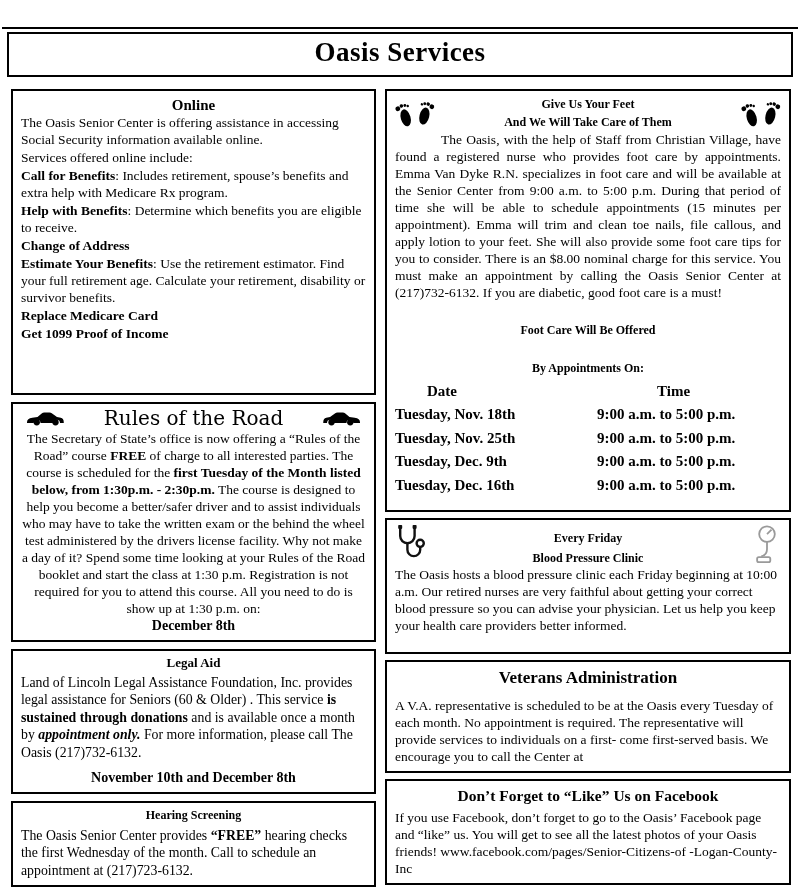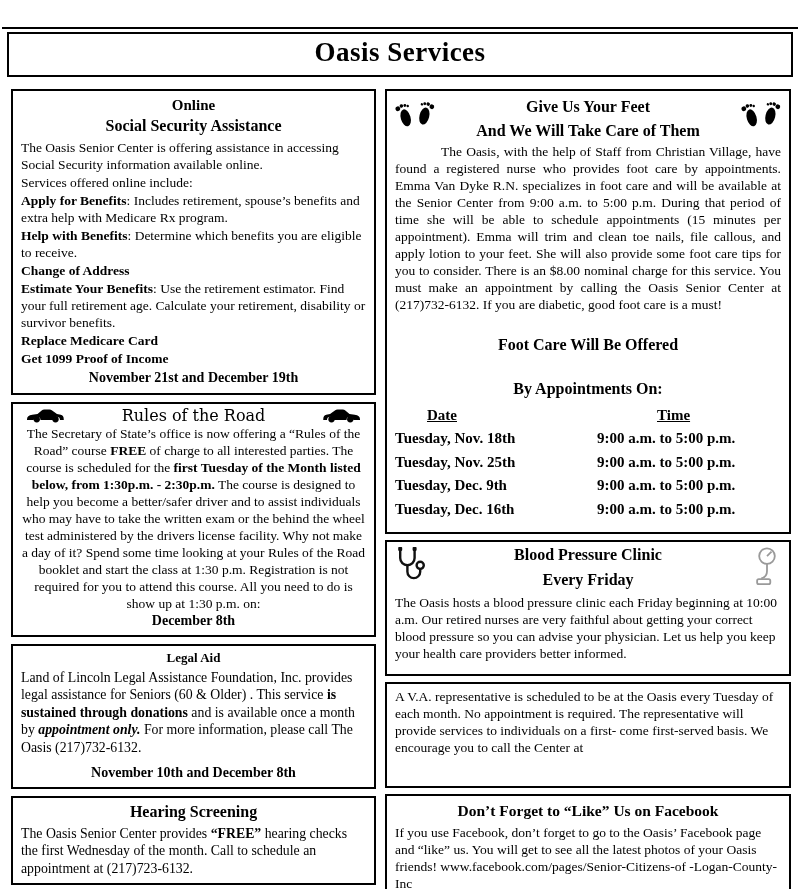--- a/index.html
+++ b/index.html
@@ -12,35 +12,35 @@
   .top-rule { border-top: 2px solid #000; margin: 27px 2px 3px; }
   .header-box { border: 2px solid #000; margin: 0 7px; text-align: center; padding: 3px 0 7px; }
   .header-box h1 { margin: 0; font-size: 27px; font-weight: bold; letter-spacing: .5px; }
 
   .columns { display: flex; gap: 9px; margin: 12px 9px 0 11px; align-items: flex-start; }
   .col { display: flex; flex-direction: column; }
   .col-left { width: 365px; flex: none; gap: 7px; }
   .col-right { flex: 1; gap: 6px; }
 
   .box { border: 2px solid #000; padding: 4px 8px 6px; position: relative; background: #fff; }
-  .box-title { font-weight: bold; text-align: center; font-size: 16px; }
+  .box-title { font-weight: bold; text-align: center; font-size: 12px; }
   p.body { margin: 0; font-size: 13.5px; line-height: 1.26; }
   .dates-line { font-weight: bold; text-align: center; font-size: 14px; margin-top: 2px; }
 
   
   .ss-box { min-height: 306px; }
   .ss-title1 { font-weight: bold; text-align: center; font-size: 15px; margin-top: 2px; }
   .ss-title2 { font-weight: bold; text-align: center; font-size: 16px; margin: 3px 0 4px; }
   .ss-box p.body { margin-bottom: 1px; }
   .ss-box .dates-line { margin-top: 3px; }
 
   
   .rules-box { min-height: 233px; padding-top: 2px; }
   .rules-title-row { display: flex; align-items: center; justify-content: space-between; padding: 0 4px; }
-  .rules-title { font-family: "DejaVu Serif", serif; font-size: 16px; }
+  .rules-title { font-family: "DejaVu Serif", serif; font-size: 20px; }
   .car svg { display: block; }
   .car.flip svg { transform: scaleX(-1); }
   .rules-body { text-align: center; margin-top: 2px; }
   .rules-box .dates-line { margin-top: 1px; }
 
   
   .legal-box { min-height: 140px; }
   .legal-box .box-title { font-size: 13px; margin-bottom: 3px; }
   .legal-box p.body { font-size: 13.8px; }
   .legal-box .dates-line { margin-top: 9px; }
@@ -55,21 +55,21 @@
   .feet-icon { position: absolute; top: 5px; }
   .feet-icon.left { left: 8px; }
   .feet-icon.right { right: 8px; }
   .feet-box .box-title { line-height: 1.5; }
   .feet-body { font-size: 14px; text-align: justify; text-indent: 46px; margin-top: 3px; }
   .feet-box .sub { margin-top: 20px; }
   .schedule { font-weight: bold; font-size: 15px; margin-top: 6px; }
   .schedule-header { display: grid; grid-template-columns: 200px 1fr; margin-bottom: 3px; }
   .schedule-header .hdr-date { padding-left: 32px; }
   .schedule-header .hdr-time { padding-left: 62px; }
-  .schedule-header span { text-decoration: underline; }
+  .schedule-header span { }
   .schedule-row { display: grid; grid-template-columns: 200px 1fr; line-height: 1.58; }
   .schedule-row .cell-time { padding-left: 2px; }
 
   
   .bp-box { min-height: 136px; }
   .bp-icon { position: absolute; top: 4px; }
   .bp-icon.left { left: 6px; }
   .bp-icon.right { right: 8px; }
   .bp-box .sub2 { margin: 7px 0 5px; }
   .bp-body { font-size: 14px; }
@@ -93,30 +93,28 @@
   <header class="header-box">
     <h1>Oasis Services</h1>
   </header>
 
   <div class="columns">
 
     <div class="col col-left">
 
       <section class="box ss-box">
         <div class="ss-title1">Online</div>
-        <div class="ss-title2">Social Security Assistance</div>
         <p class="body"><span>The Oasis Senior Center is offering assistance in accessing Social Security information available online.</span></p>
         <p class="body"><span>Services offered online include:</span></p>
-        <p class="body"><span style="font-weight: bold;">Apply for Benefits</span><span>:  Includes retirement, spouse’s  benefits and extra help with Medicare Rx program.</span></p>
+        <p class="body"><span style="font-weight: bold;">Call for Benefits</span><span>:  Includes retirement, spouse’s  benefits and extra help with Medicare Rx program.</span></p>
         <p class="body"><span style="font-weight: bold;">Help with Benefits</span><span>:  Determine which benefits you are eligible to receive.</span></p>
         <p class="body"><span style="font-weight: bold;">Change of Address</span></p>
         <p class="body"><span style="font-weight: bold;">Estimate Your Benefits</span><span>:  Use the retirement estimator. Find your full retirement age.  Calculate your retirement, disability or survivor benefits.</span></p>
         <p class="body"><span style="font-weight: bold;">Replace Medicare Card</span></p>
         <p class="body"><span style="font-weight: bold;">Get 1099 Proof of  Income</span></p>
-        <div class="dates-line">November 21st and December 19th</div>
       </section>
 
       <section class="box rules-box">
         <div class="rules-title-row">
           <span class="car">
             <svg viewBox="0 0 52 20" width="40" height="15" aria-hidden="true">
               <path d="M2 15 q0-5 7-6 l7-1 6-5 q1-1 3-1 h7 q2 0 3 1 l7 5 5 1 q4 1 4 6 v1 h-5 a4.5 4.5 0 0 0 -9 0 h-17 a4.5 4.5 0 0 0 -9 0 h-9 z" fill="#000"></path>
               <circle cx="15" cy="15" r="4.2" fill="#000"></circle>
               <circle cx="40" cy="15" r="4.2" fill="#000"></circle>
             </svg>
@@ -234,26 +232,27 @@
         <span class="bp-icon right">
           <svg viewBox="0 0 34 48" width="28" height="40" aria-hidden="true">
             <g fill="none" stroke="#9a9a9a" stroke-width="2.2">
               <circle cx="17" cy="12" r="9.5"></circle>
               <path d="M17 12 l5.5 -5.5"></path>
               <path d="M17 21.5 v9 q0 7 -7 8.5"></path>
               <rect x="5" y="40" width="16" height="6" rx="2"></rect>
             </g>
           </svg>
         </span>
+        <div class="box-title sub2">Every Friday</div>
         <div class="box-title">Blood Pressure Clinic</div>
-        <div class="box-title sub2">Every Friday</div>
         <p class="body bp-body">The Oasis hosts a blood pressure clinic each Friday beginning at 10:00 a.m.  Our retired nurses are very faithful about getting your correct blood pressure so you can advise your physician.  Let us help you keep your health care providers better informed.</p>
       </section>
 
       <section class="box vets-box">
+        <div class="box-title">Veterans Administration</div>
         <p class="body vets-body">A V.A. representative is scheduled to be at the Oasis every Tuesday of each month.  No appointment is required. The representative will provide services to individuals on a first- come first-served basis.  We encourage you to call the Center at</p>
       </section>
 
       <section class="box fb-box">
         <div class="box-title">Don’t Forget to “Like” Us on Facebook</div>
         <p class="body fb-body">If you use Facebook, don’t forget to go to the Oasis’ Facebook page and “like” us.  You will get to see all the latest photos  of your Oasis friends!  www.facebook.com/pages/Senior-Citizens-of -Logan-County-Inc</p>
       </section>
 
     </div>
   </div>

